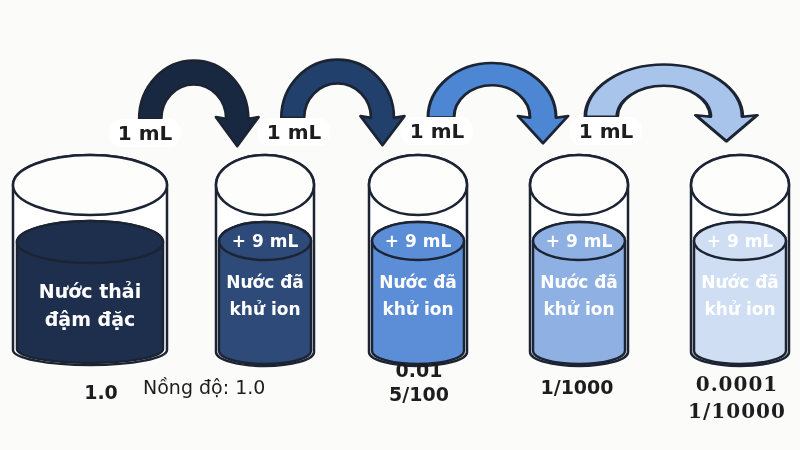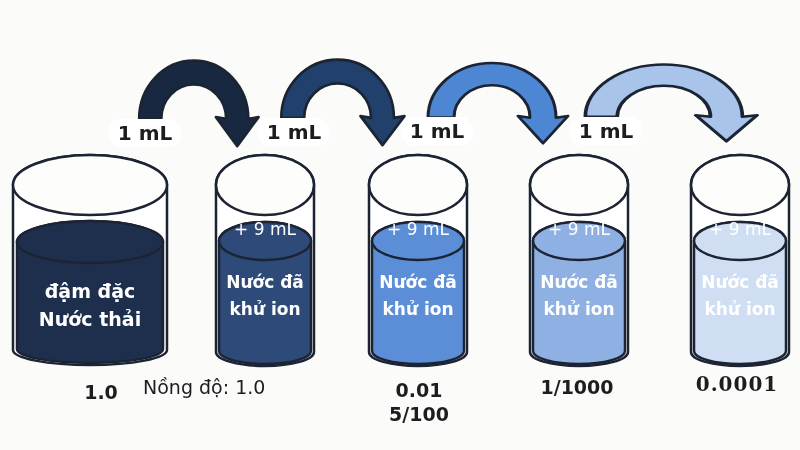--- a/index.html
+++ b/index.html
@@ -48,23 +48,23 @@
   .c2 { left: 213px; width: 104px; }
   .c3 { left: 366px; width: 104px; }
   .c4 { left: 527px; width: 104px; }
   .c5 { left: 688px; width: 104px; }
   .vessel { position: absolute; inset: 0; width: 100%; height: 100%; }
   .vessel path, .vessel ellipse { stroke: var(--outline); stroke-width: 2.5; }
   .vessel-body { fill: #ffffff; }
   .vessel-rim  { fill: #fdfdfc; }
   .add-label {
     position: absolute;
-    top: 63px; left: 0; width: 100%;
+    top: 75px; left: 0; width: 100%;
     text-align: center;
-    font-size: 17px; font-weight: normal; line-height: 26px;
+    font-size: 17px; font-weight: bold; line-height: 26px;
     color: var(--text_light);
     z-index: 3;
   }
   .vessel-name {
     position: absolute;
     top: 116px; left: 0; width: 100%;
     text-align: center;
     font-size: 17px; font-weight: bold; line-height: 27px;
     color: var(--text_light);
     z-index: 3;
@@ -73,21 +73,21 @@
   
   .reading {
     position: absolute;
     transform: translateX(-50%);
     text-align: center;
     font-size: 19px; font-weight: bold; line-height: 24px;
     color: var(--text_dark);
     white-space: nowrap;
   }
   .reading-1 { left: 101px; top: 380px; }
-  .reading-3 { left: 419px; top: 378px; }
+  .reading-3 { left: 419px; top: 358px; }
   .reading-4 { left: 577px; top: 375px; }
   .reading-5 {
     left: 737px; top: 371px;
     font-family: "DejaVu Serif", serif;
     font-size: 20px; line-height: 27px; letter-spacing: 1px;
   }
   .legend {
     position: absolute;
     left: 143px; top: 373px;
     font-size: 19px; line-height: 28px;
@@ -120,22 +120,22 @@
   <div class="transfer-label tl-4">1 mL</div>
 
   <div class="container c1">
     <svg class="vessel" viewBox="0 0 160 215">
       <path class="vessel-body" d="M 3 32 L 3 197 A 77 15 0 0 0 157 197 L 157 32 A 77 30 0 0 0 3 32 Z"></path>
       <path d="M 7 89 L 7 196 A 73 14 0 0 0 153 196 L 153 89 A 73 21 0 0 0 7 89 Z" fill="#1e2f4e"></path>
       <ellipse cx="80" cy="89" rx="73" ry="21" fill="#1e2f4e"></ellipse>
       <ellipse class="vessel-rim" cx="80" cy="32" rx="77" ry="30"></ellipse>
     </svg>
     <div class="vessel-name">
+      <div>Nước thải</div>
       <div>đậm đặc</div>
-      <div>Nước thải</div>
     </div>
   </div>
 
   <div class="container c2">
     <svg class="vessel" viewBox="0 0 104 215">
       <path class="vessel-body" d="M 3 32 L 3 199 A 49 14 0 0 0 101 199 L 101 32 A 49 30 0 0 0 3 32 Z"></path>
       <path d="M 6 88 L 6 198 A 46 13 0 0 0 98 198 L 98 88 A 46 19 0 0 0 6 88 Z" fill="#2d4a78"></path>
       <ellipse cx="52" cy="88" rx="46" ry="19" fill="#2d4a78"></ellipse>
       <ellipse class="vessel-rim" cx="52" cy="32" rx="49" ry="30"></ellipse>
     </svg>
@@ -203,15 +203,16 @@
     <div class="num">0.01</div>
     <div class="num">5/100</div>
   </div>
 
   <div class="reading reading-4">
     <div class="num">1/1000</div>
   </div>
 
   <div class="reading reading-5">
     <div class="num">0.0001</div>
+    <div class="num">1/10000</div>
   </div>
 
 </div>
 
 </body></html>

